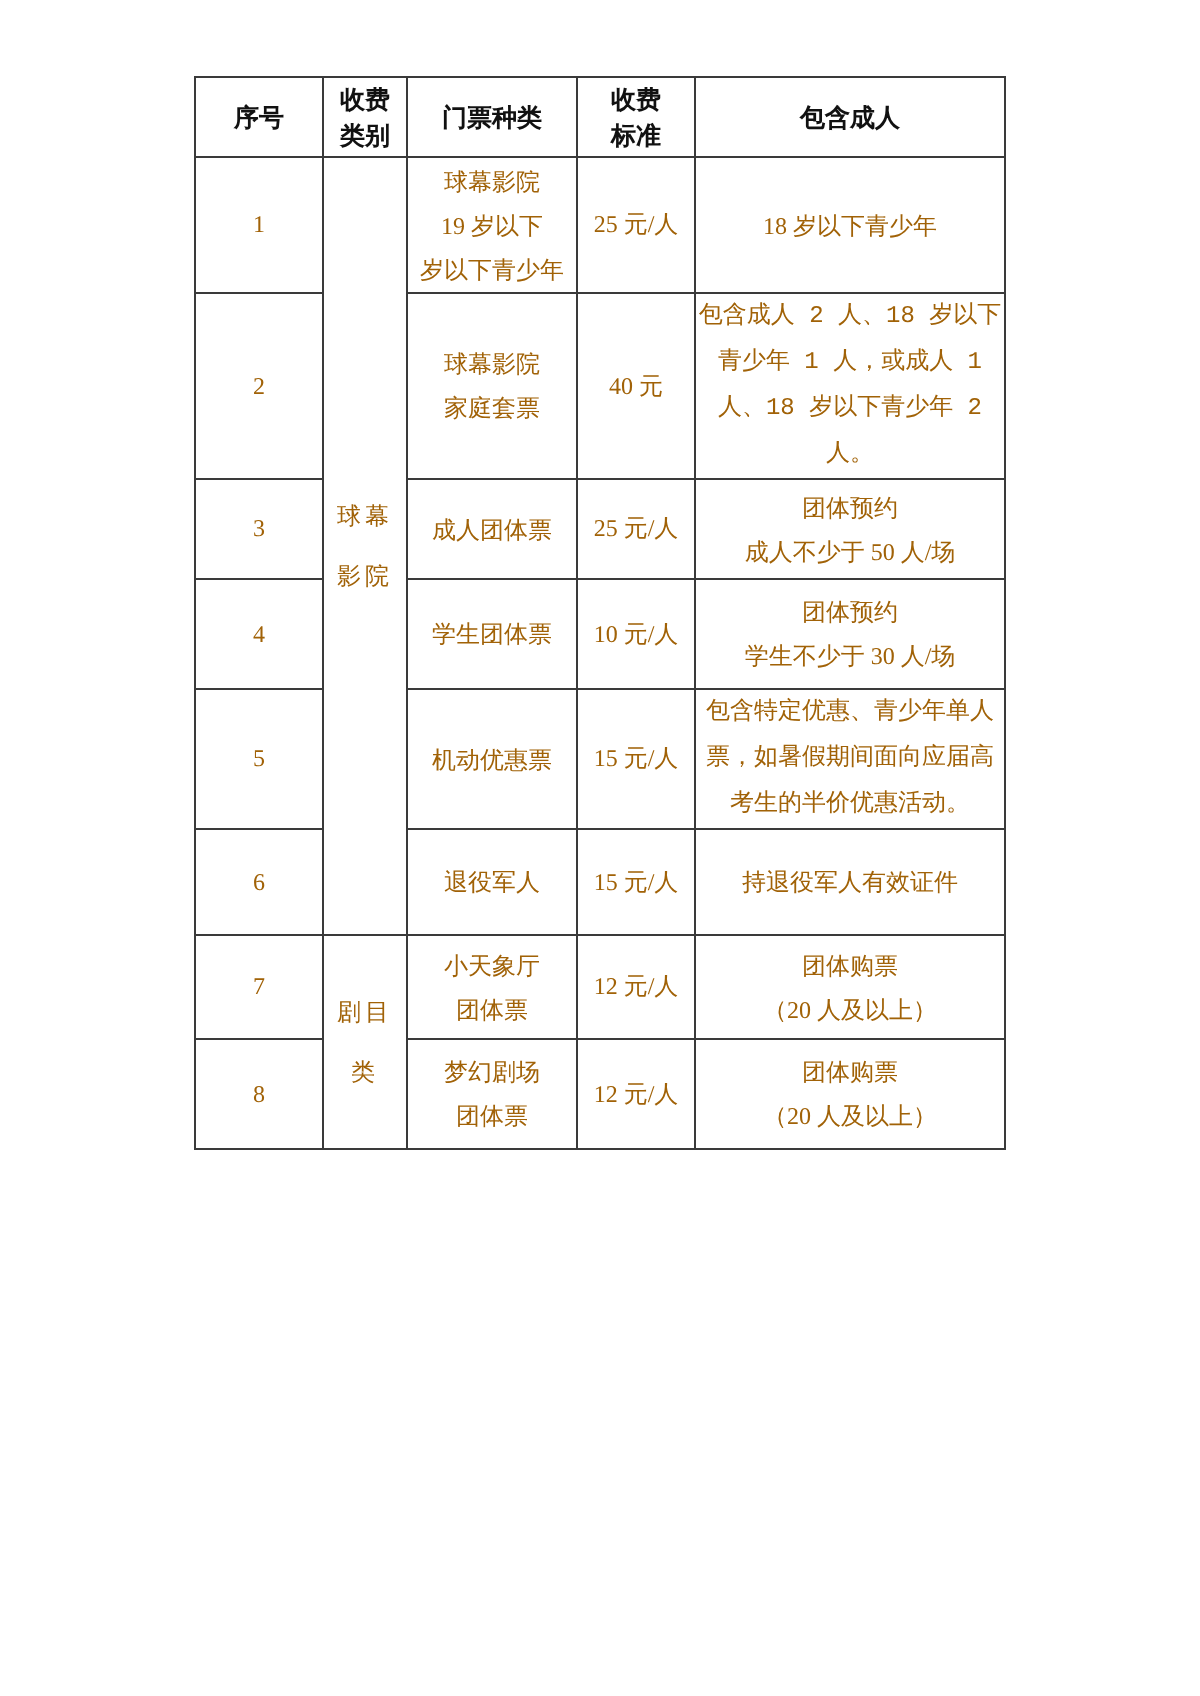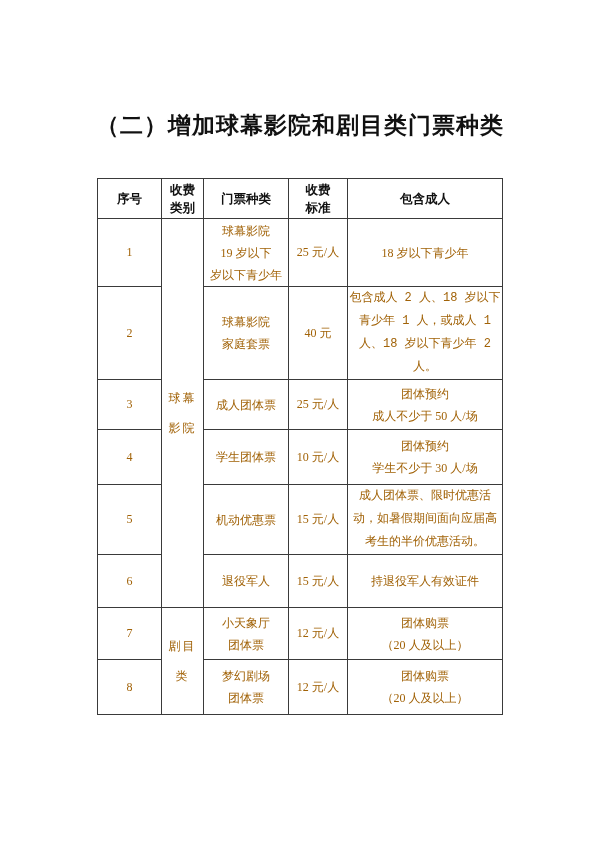--- a/index.html
+++ b/index.html
@@ -67,21 +67,20 @@
   tr.r5 { height: 68px; }
   tr.r6 { height: 53px; }
   tr.r7 { height: 52px; }
   tr.r8 { height: 55px; }
 </style>
 </head>
 <body>
 
 <div class="page">
 
-  <h1 class="doc-title">（二）增加球幕影院和剧目类门票种类</h1>
 
   <table class="fee-table">
     <colgroup>
       <col style="width:64px">
       <col style="width:42px">
       <col style="width:85px">
       <col style="width:59px">
       <col style="width:155px">
     </colgroup>
 
@@ -156,21 +155,21 @@
         <div class="ln">学生不少于 30 人/场</div>
       </td>
     </tr>
 
     <tr class="r5">
       <td>5</td>
       <td>
         <div class="ln">机动优惠票</div>
       </td>
       <td>15 元/人</td>
-      <td class="para">成人团体票、限时优惠活动，如暑假期间面向应届高考生的半价优惠活动。</td>
+      <td class="para">包含特定优惠、青少年单人票，如暑假期间面向应届高考生的半价优惠活动。</td>
     </tr>
 
     <tr class="r6">
       <td>6</td>
       <td>
         <div class="ln">退役军人</div>
       </td>
       <td>15 元/人</td>
       <td>
         <div class="ln">持退役军人有效证件</div>

